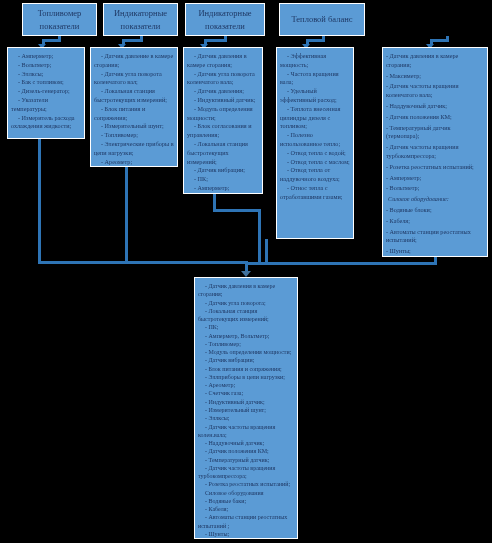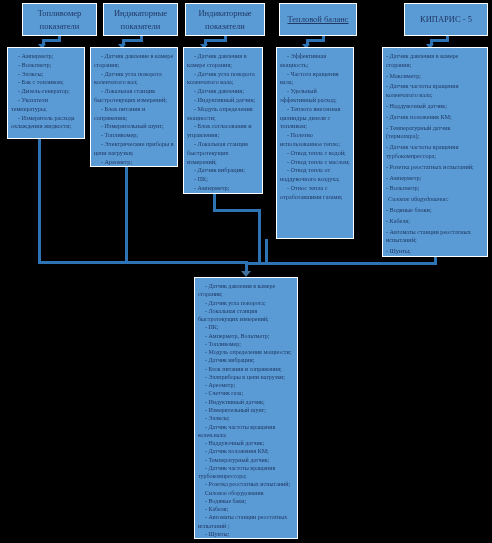--- a/index.html
+++ b/index.html
@@ -52,31 +52,26 @@
     </div>
   </div>
 
   <div class="box hdr" style="left:185px;top:3px;width:80px;height:33px;">
     <div>
       <span>Индикаторные</span>
       <span>показатели</span>
     </div>
   </div>
 
-  <div class="box hdr" style="left:279px;top:3px;width:78px;height:33px;text-decoration:underline;">
+  <div class="box hdr" style="left:279px;top:3px;width:86px;height:33px;">
     <div>
       <span>Тепловой баланс</span>
     </div>
   </div>
 
-  <div class="box hdr" style="left:404px;top:3px;width:84px;height:33px;">
-    <div>
-      <span>КИПАРИС - 5</span>
-    </div>
-  </div>
 
   <div class="ln lnv" style="left:58px;top:36px;height:6px;"></div>
   <div class="ln lnh" style="left:42px;top:39px;width:19px;"></div>
   <div class="ln lnv" style="left:42px;top:39px;height:6px;"></div>
   <div class="arw" style="left:38px;top:44px;"></div>
 
   <div class="ln lnv" style="left:140px;top:36px;height:6px;"></div>
   <div class="ln lnh" style="left:122px;top:39px;width:21px;"></div>
   <div class="ln lnv" style="left:122px;top:39px;height:6px;"></div>
   <div class="arw" style="left:118px;top:44px;"></div>

